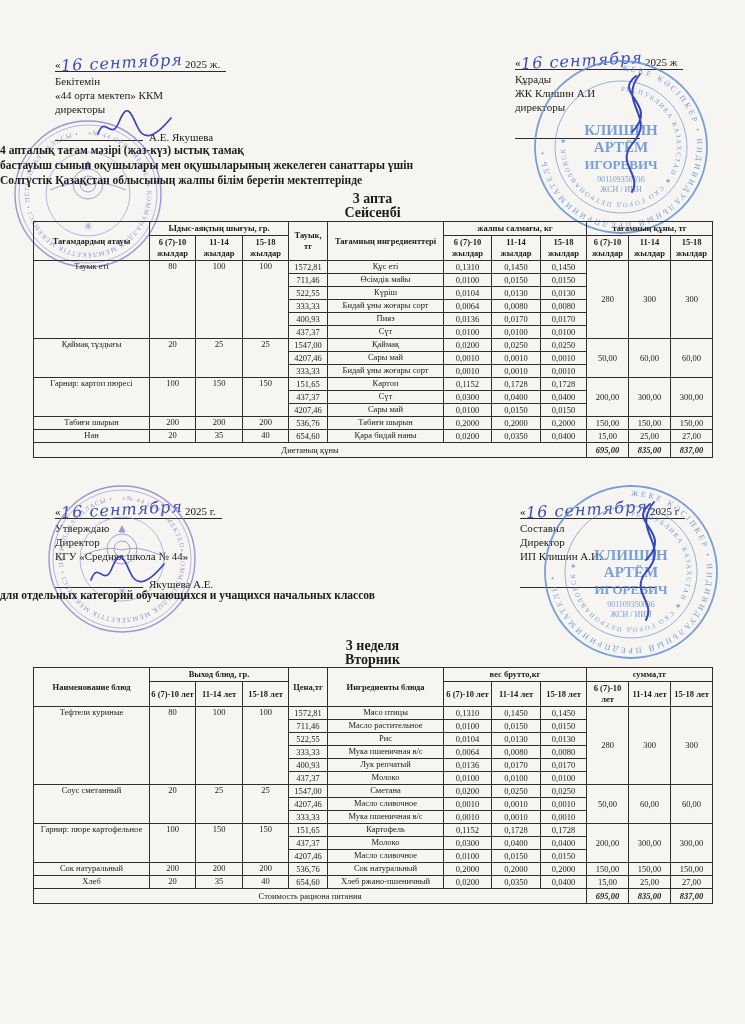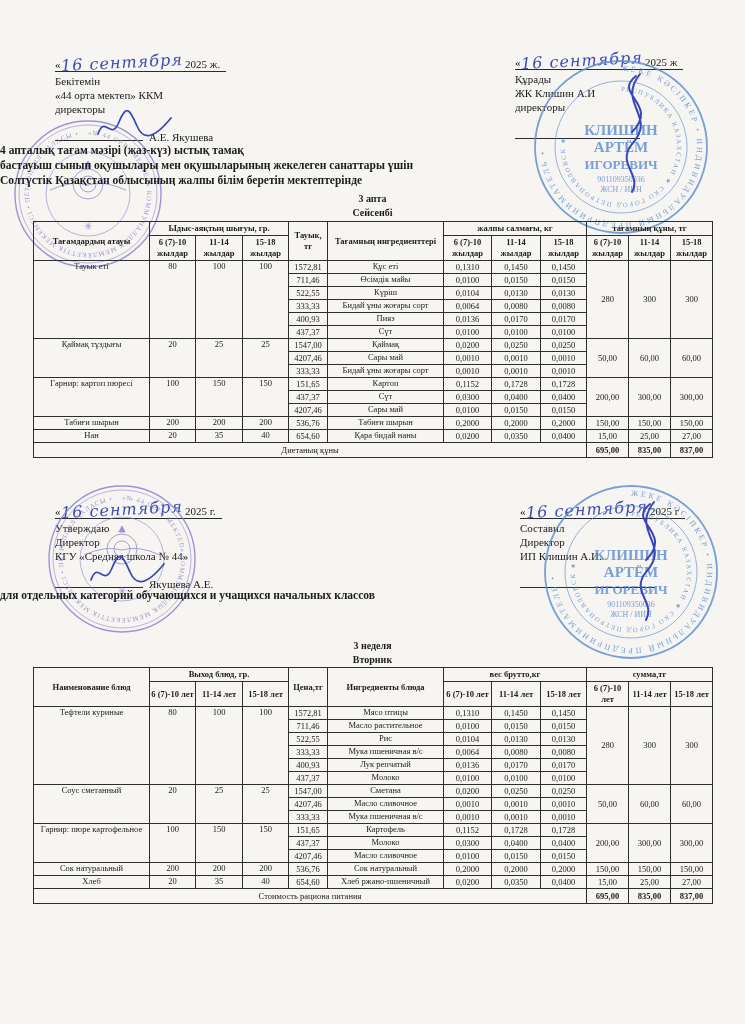--- a/index.html
+++ b/index.html
@@ -8,32 +8,32 @@
   
   .appr{position:absolute;font-size:11px;line-height:14px;}
   .date-row{border-bottom:1px solid #2b2b2b;display:inline-block;padding:0 6px 0 0;margin-bottom:2px;white-space:nowrap;}
   .hand{font-family:"DejaVu Serif",serif;font-style:italic;color:#3c4cb4;font-size:16px;
         display:inline-block;transform:rotate(-3deg);letter-spacing:1px;}
   .sig-row{margin-top:14px;white-space:nowrap;}
   .sline{display:inline-block;width:88px;border-bottom:1px solid #2b2b2b;height:10px;}
   .signer{margin-left:6px;}
   
   .ctitle{position:absolute;left:0;width:100%;text-align:left;font-weight:bold;font-size:11.5px;line-height:15px;}
-  .subttl{position:absolute;left:0;width:100%;text-align:center;font-weight:bold;font-size:10px;line-height:14px;}
+  .subttl{position:absolute;left:0;width:100%;text-align:center;font-weight:bold;font-size:14px;line-height:14px;}
   .it{font-style:italic;}
   
   .tblwrap{position:absolute;left:33px;width:679px;}
   table.menu{border-collapse:collapse;width:679px;table-layout:fixed;}
   table.menu th,table.menu td{border:1px solid #2e2e2e;padding:0 2px;font-size:8.5px;overflow:hidden;}
   table.menu th{font-weight:bold;text-align:center;line-height:11px;padding:1px 1px;}
   table.menu td{height:12px;line-height:11px;text-align:center;}
   td.lft{text-align:left;vertical-align:top;padding-left:3px;}
   td.top{vertical-align:top;}
   td.mid{vertical-align:middle;font-size:9px;}
-  td.bold{font-weight:bold;}
+  td.bold{font-weight:bold;font-style:italic;}
   tr.ftr td{height:14px;}
   
   .stamp{position:absolute;opacity:.8;}
   .sig{position:absolute;}
 </style>
 </head>
 <body>
 
 <div class="page">
 

